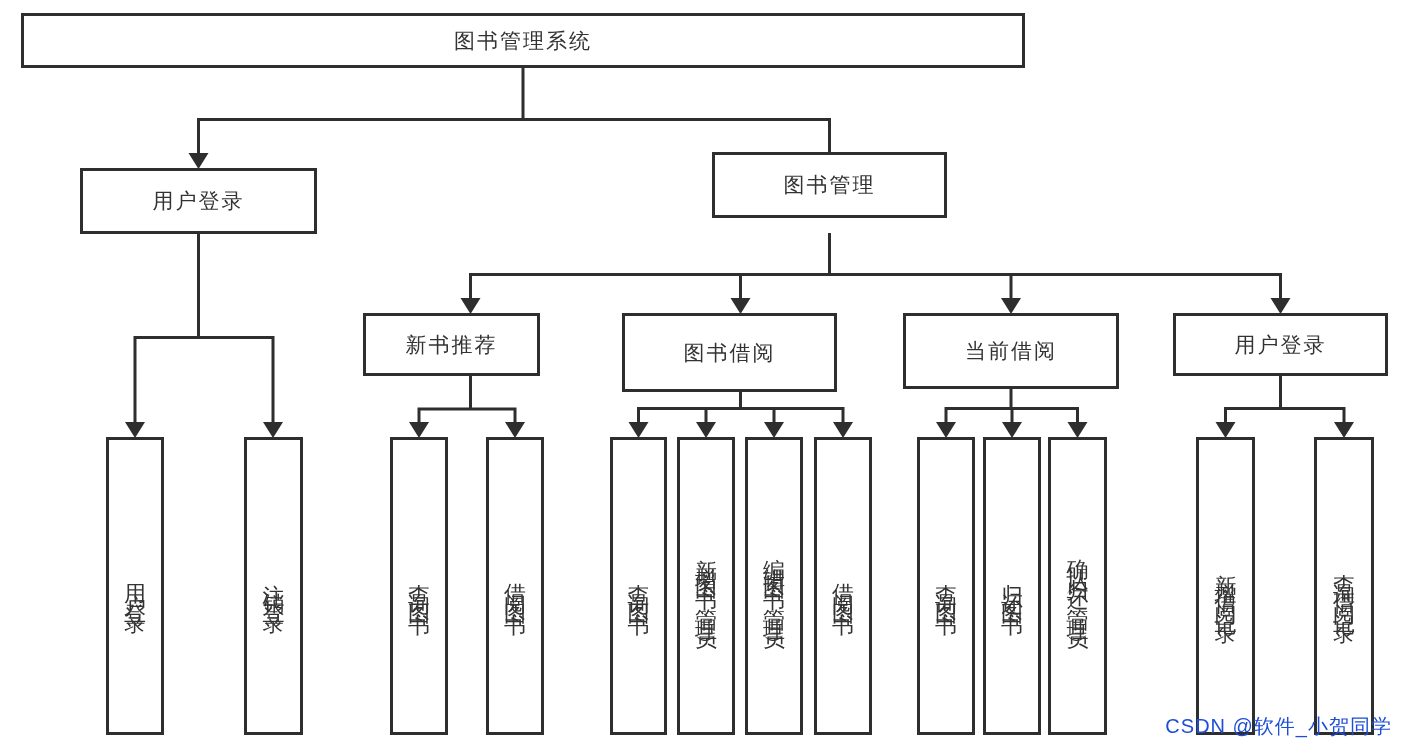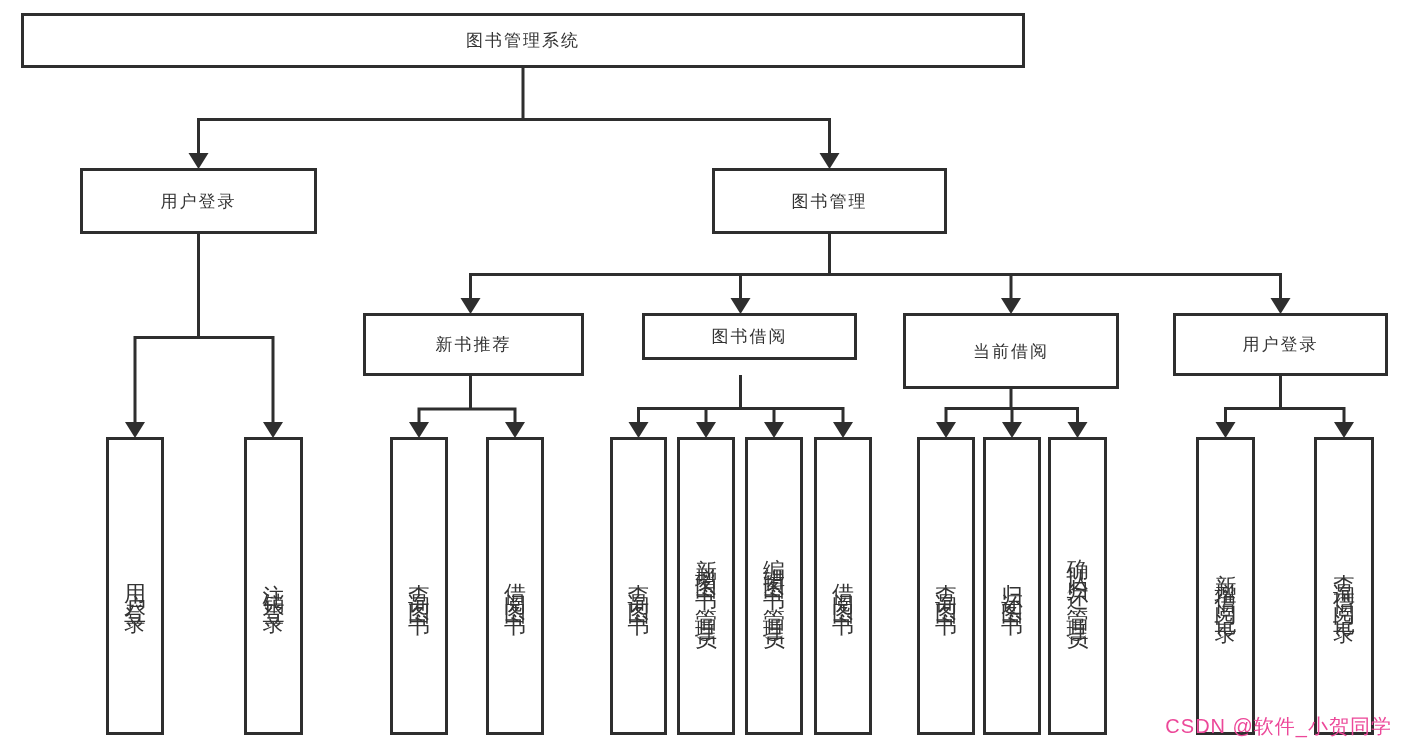--- a/index.html
+++ b/index.html
@@ -6,28 +6,28 @@
   .stage {
     position:relative; width:1405px; height:747px; background:#ffffff;
     font-family:"Liberation Sans", sans-serif; color:#333333; overflow:hidden;
   }
   .wires { position:absolute; left:0; top:0; z-index:1; }
   .node {
     position:absolute; box-sizing:border-box; z-index:2;
     border:3px solid #2e2e2e; background:#ffffff;
     display:flex; align-items:center; justify-content:center;
   }
-  .h-label { font-size:17px; letter-spacing:2px; color:#333333; white-space:nowrap; }
+  .h-label { font-size:21px; letter-spacing:2px; color:#333333; white-space:nowrap; }
   .leaf .v-label {
     writing-mode:vertical-rl; text-orientation:mixed;
     font-size:22px; letter-spacing:10px; line-height:1.1; color:#333333;
   }
   .watermark {
     position:absolute; right:13px; bottom:7px; z-index:5;
-    font-size:20px; letter-spacing:1px; color:#ec4899; white-space:nowrap;
+    font-size:20px; letter-spacing:1px; color:#1d4ed8; white-space:nowrap;
   }
 </style>
 </head>
 <body>
 
 <div class="stage">
 
   <svg class="wires" width="1405" height="747" viewBox="0 0 1405 747">
     <g stroke="#2e2e2e" stroke-width="3" fill="none">
       <path d="M523,68 V119.5 M197,119.5 H831 M198.5,118 V154 M829.5,118 V154"></path>
@@ -61,28 +61,28 @@
     </g>
   </svg>
 
   <div class="node" style="left:21px; top:13px; width:1004px; height:55px">
     <span class="h-label">图书管理系统</span>
   </div>
 
   <div class="node" style="left:80px; top:168px; width:237px; height:66px">
     <span class="h-label">用户登录</span>
   </div>
-  <div class="node" style="left:712px; top:168px; width:235px; height:66px">
+  <div class="node" style="left:712px; top:152px; width:235px; height:66px">
     <span class="h-label">图书管理</span>
   </div>
 
-  <div class="node" style="left:363px; top:313px; width:221px; height:63px">
+  <div class="node" style="left:363px; top:313px; width:177px; height:63px">
     <span class="h-label">新书推荐</span>
   </div>
-  <div class="node" style="left:642px; top:313px; width:215px; height:47px">
+  <div class="node" style="left:622px; top:313px; width:215px; height:79px">
     <span class="h-label">图书借阅</span>
   </div>
   <div class="node" style="left:903px; top:313px; width:216px; height:76px">
     <span class="h-label">当前借阅</span>
   </div>
   <div class="node" style="left:1173px; top:313px; width:215px; height:63px">
     <span class="h-label">用户登录</span>
   </div>
 
   <div class="node leaf" style="left:106px; top:437px; width:58px; height:298px">

